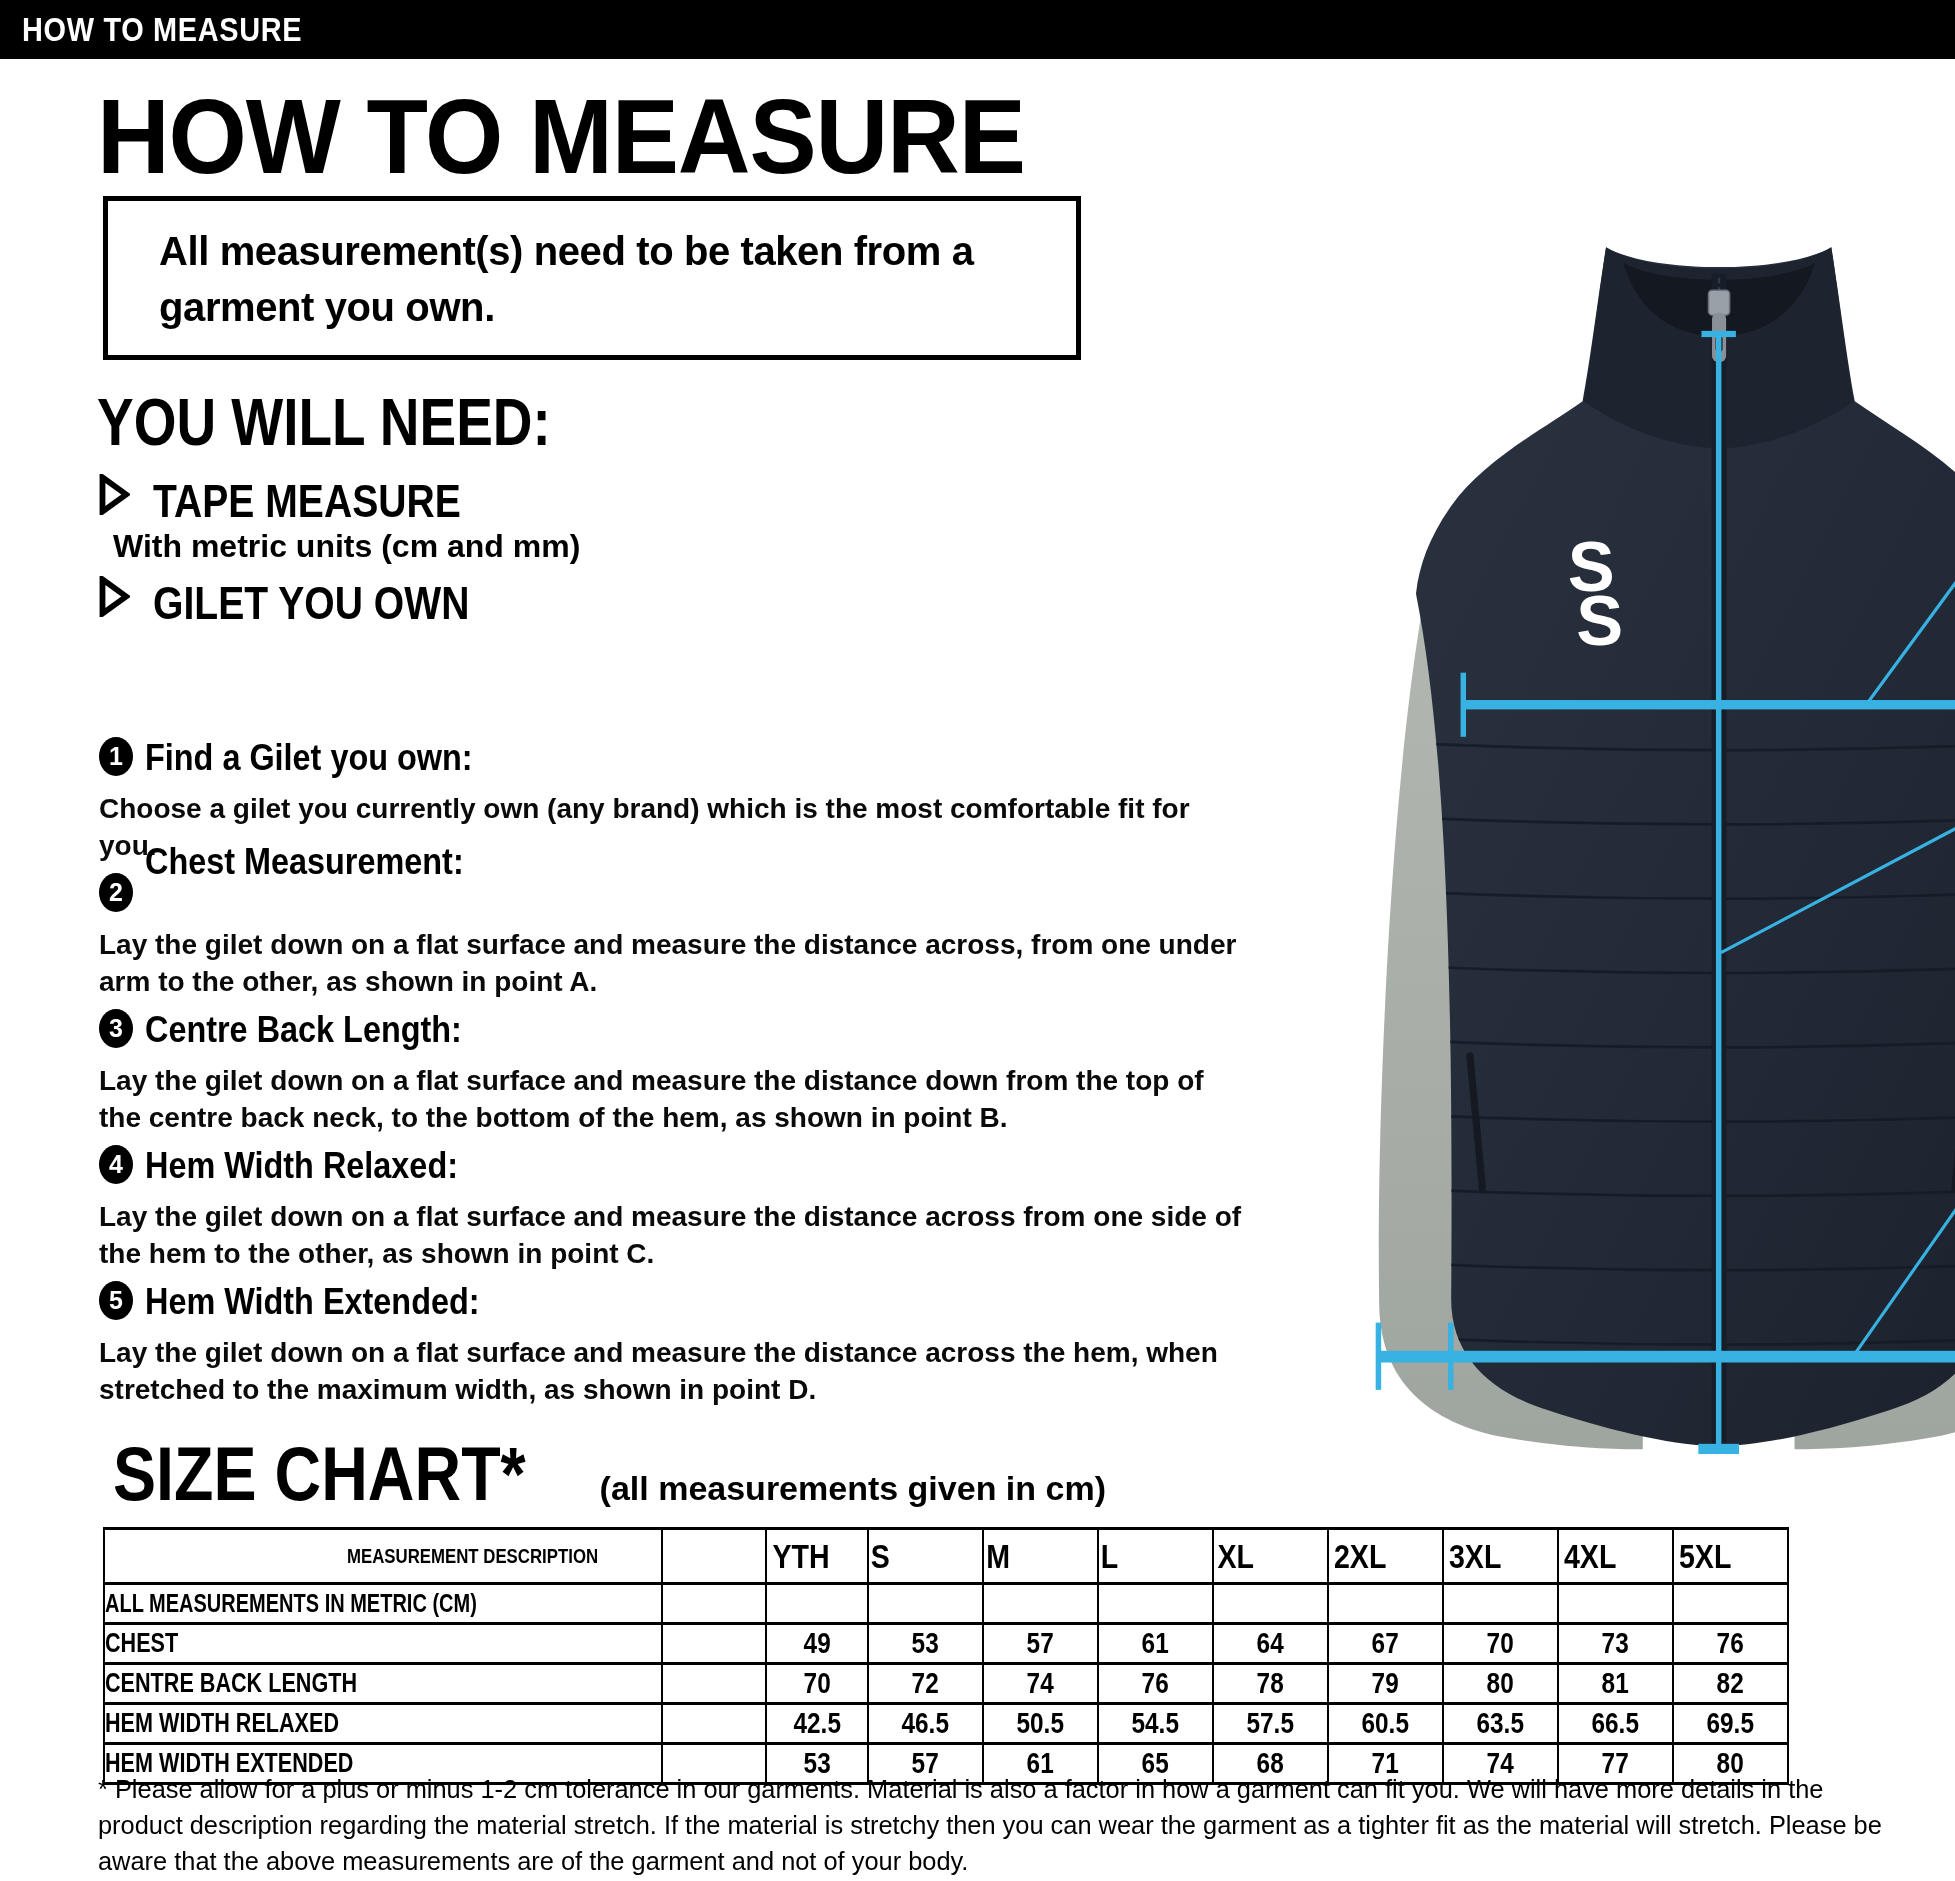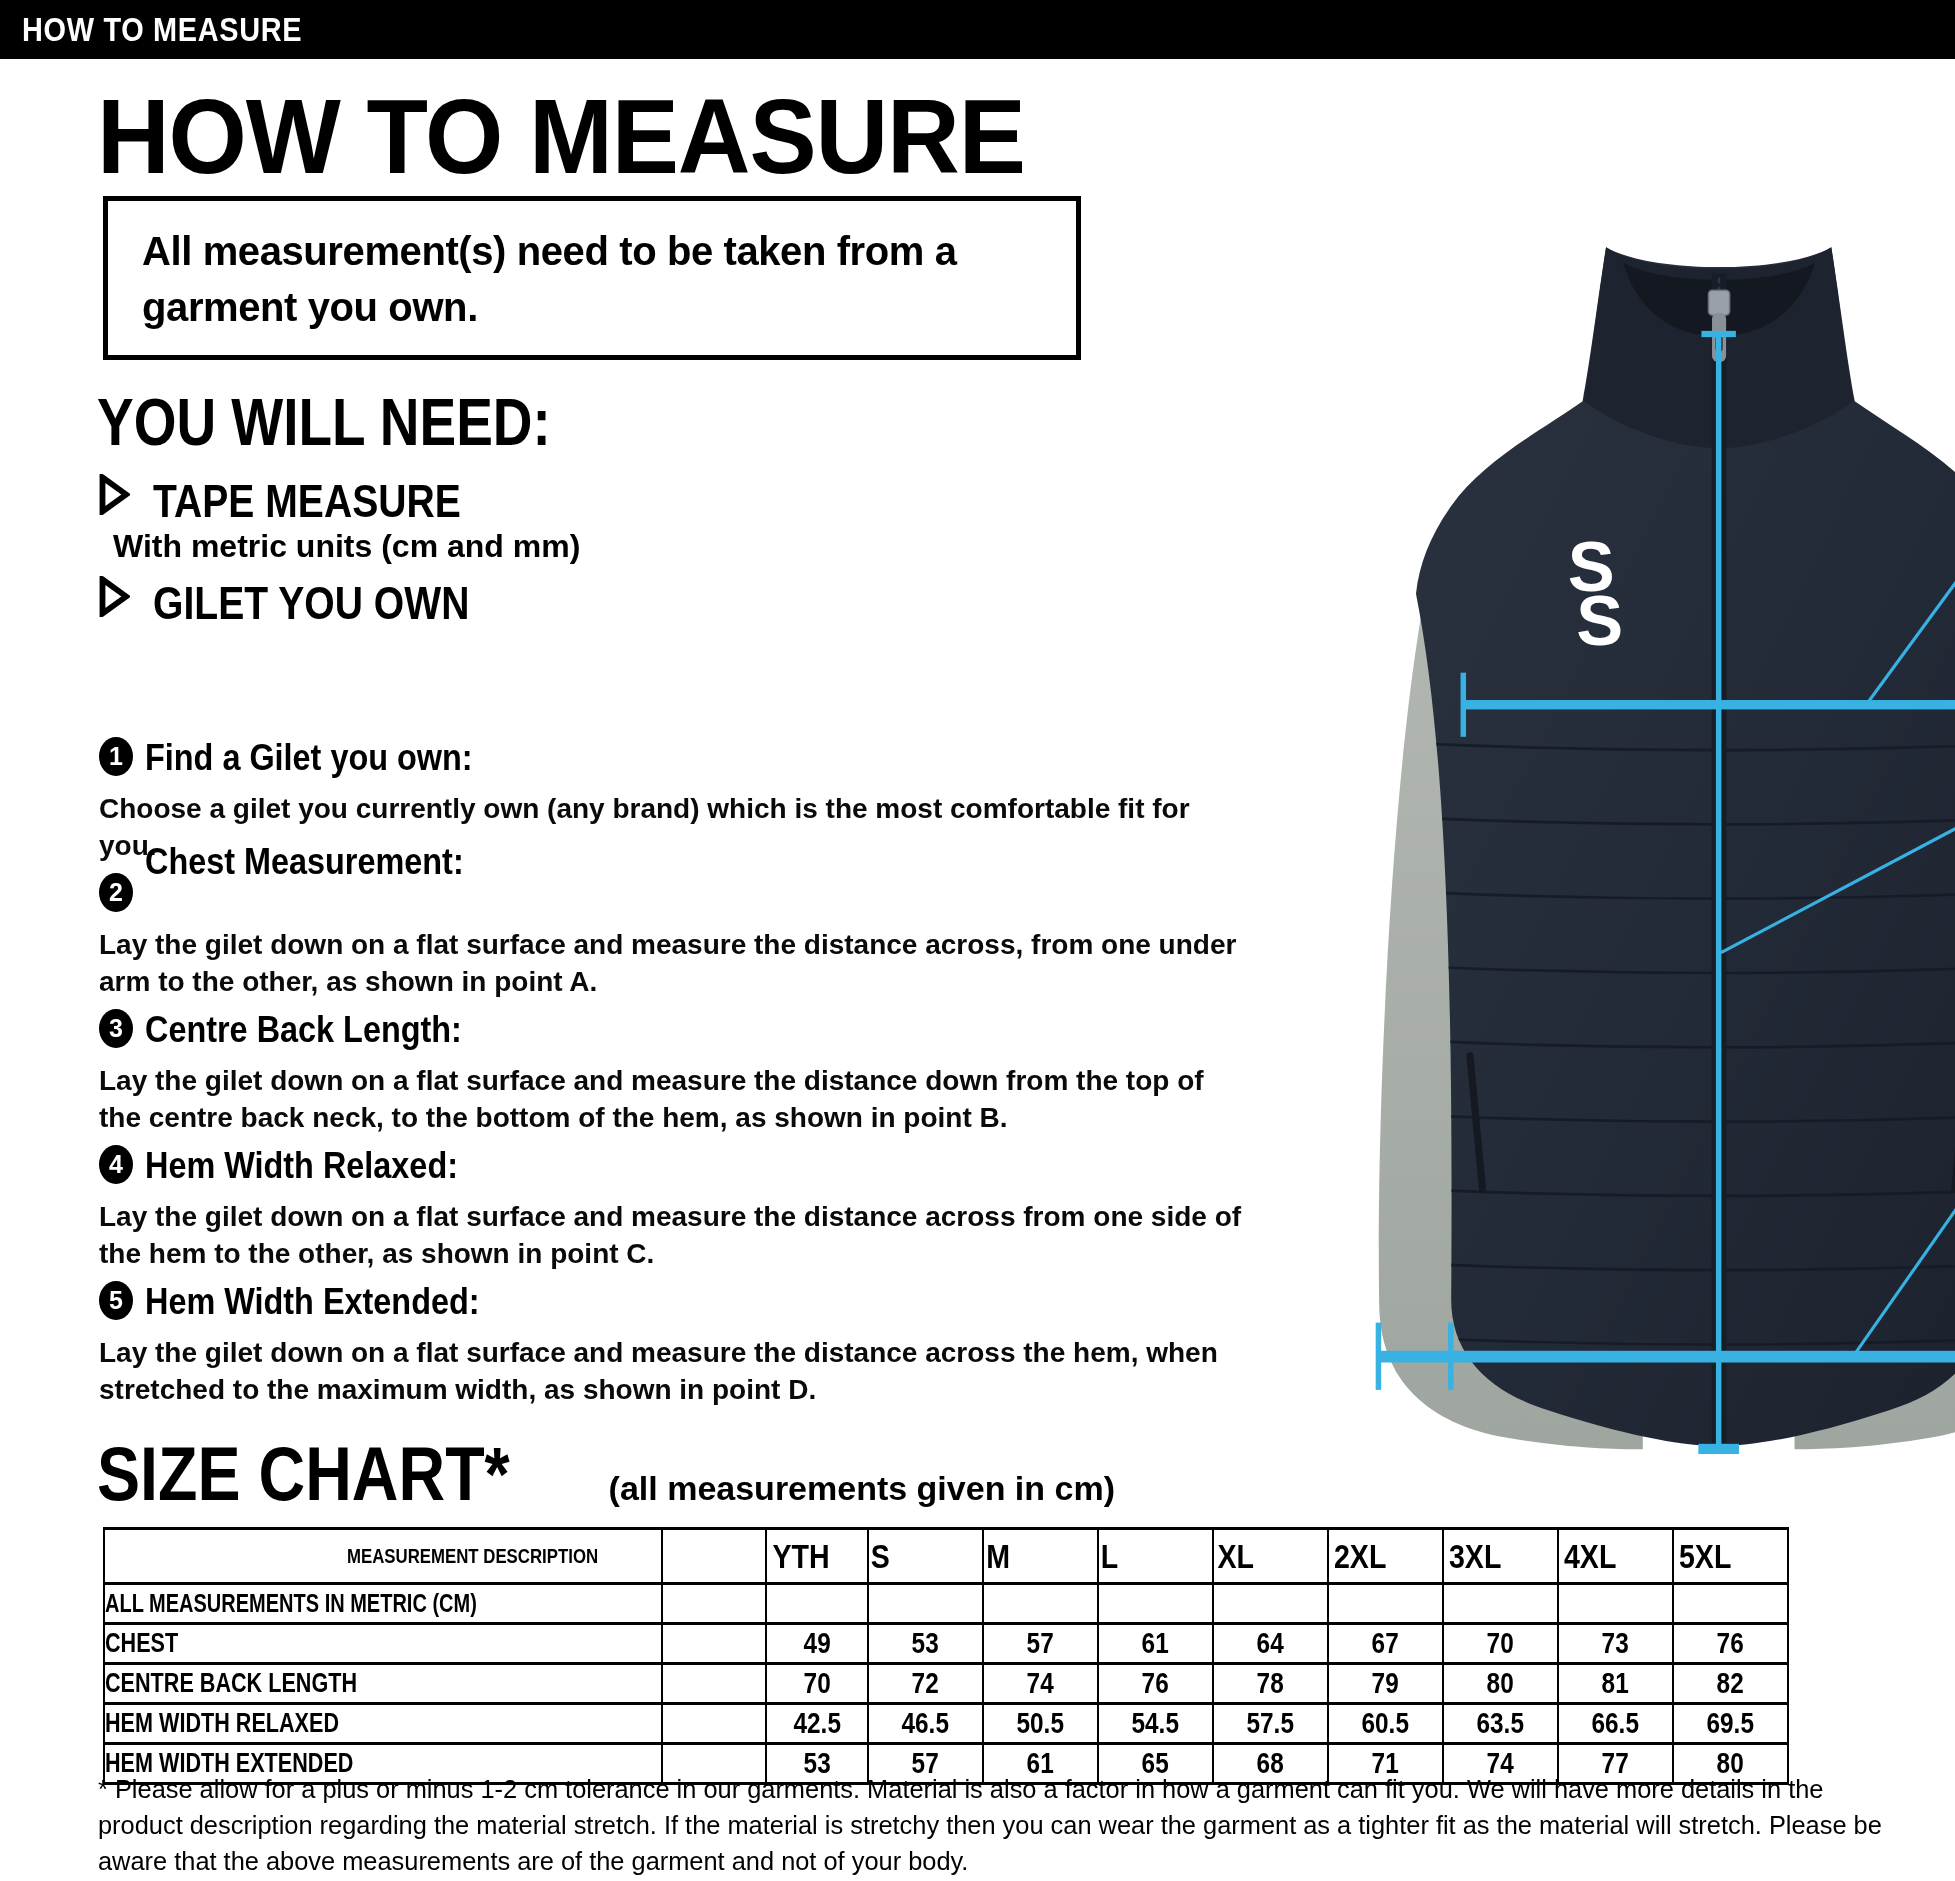--- a/index.html
+++ b/index.html
@@ -7,32 +7,32 @@
         font-family:"Liberation Sans",sans-serif;color:#000;}
   .abs{position:absolute;}
   .cl{display:inline-block;transform:scaleX(.84);transform-origin:0 50%;}
   .cx{display:inline-block;transform:scaleX(.84);transform-origin:50% 50%;}
   
   .topbar{left:0;top:0;width:2309px;height:59px;background:#000;color:#fff;}
   .topbar-title{left:22px;top:0;height:59px;line-height:59px;font-size:34px;font-weight:700;
                 letter-spacing:0.8px;white-space:nowrap;color:#fff;}
   
   .h1{left:97px;top:83px;font-size:106px;font-weight:800;letter-spacing:-1.2px;white-space:nowrap;line-height:1;}
-  .notebox{left:103px;top:196px;width:978px;height:164px;border:5.5px solid #000;box-sizing:border-box;}
+  .notebox{left:103px;top:196px;width:978px;height:164px;border:5.5px solid #000;box-sizing:border-box;padding-left:17px;}
   .notetext{margin:22px 0 0 34px;width:915px;font-size:40px;font-weight:700;line-height:1.4;letter-spacing:-0.4px;}
   .ywn{left:97px;top:388px;font-size:67px;font-weight:800;white-space:nowrap;line-height:1;}
   .reqlabel{font-size:46px;font-weight:700;white-space:nowrap;line-height:1;}
   .reqdesc{font-size:32px;font-weight:600;line-height:1.42;}
   
   .badge{width:34px;height:39px;border-radius:50%;background:#000;color:#fff;text-align:center;
          line-height:39px;font-size:25px;font-weight:700;}
   .steptitle{font-size:36px;font-weight:700;white-space:nowrap;line-height:1;}
   .stepbody{width:1150px;font-size:28px;font-weight:600;line-height:1.32;color:#0a0a0a;}
   
-  .schead{left:97px;top:1436px;display:flex;align-items:baseline;gap:26px;white-space:nowrap;}
+  .schead{left:113px;top:1436px;display:flex;align-items:baseline;gap:1px;white-space:nowrap;}
   .schead .big{font-size:76px;font-weight:800;line-height:1;}
   .schead .small{font-size:34px;font-weight:700;}
   table.sizes{left:103px;top:1527px;border-collapse:collapse;table-layout:fixed;width:1685px;}
   table.sizes td,table.sizes th{border:2px solid #000;border-top-width:3.9px;border-bottom-width:3.9px;
       padding:0;overflow:hidden;white-space:nowrap;}
   th.desc{text-align:right;padding-left:13.3px;font-size:21px;font-weight:700;height:52px;}
   th.size{font-size:34px;font-weight:700;text-align:left;}
   td{height:37px;}
   td.rowlabel{text-align:left;padding-left:10.2px;font-size:27px;font-weight:700;}
   td.metric{text-align:left;padding-left:10.2px;font-size:25px;font-weight:700;}

